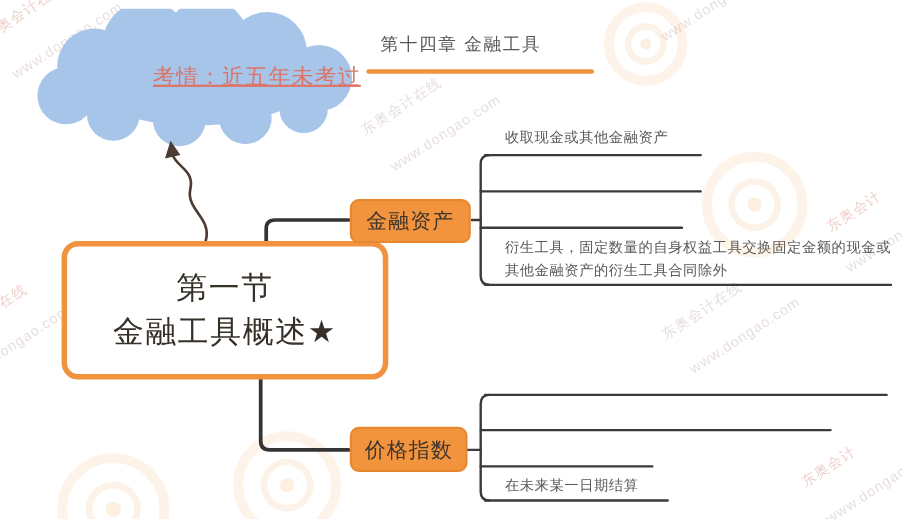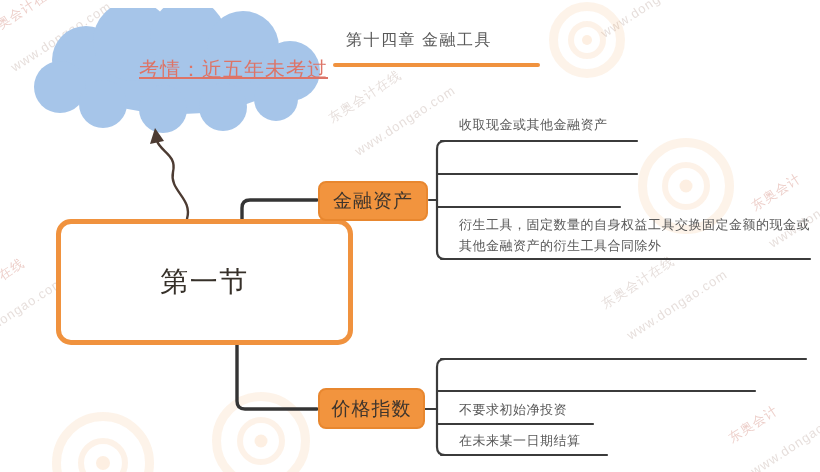--- a/index.html
+++ b/index.html
@@ -143,24 +143,24 @@
       <path d="M 445 359 Q 437 359 437 367 L 437 447 Q 437 455 445 455"></path>
       <path d="M 441 359 L 806 359"></path>
       <path d="M 437 391 L 755 391"></path>
       <path d="M 437 424 L 593 424"></path>
       <path d="M 441 455 L 607 455"></path>
     </g>
   </svg>
 
   <div class="root-node">
     <span>第一节</span>
+    <span>金融工具概述★</span>
   </div>
 
   <div class="branch-box" style="left:318px;top:181px;width:110px;height:40px">金融资产</div>
   <div class="branch-box" style="left:318px;top:388px;width:107px;height:41px">价格指数</div>
 
   <div class="leaf" style="left:459px;top:115px">收取现金或其他金融资产</div>
   <div class="leaf wrap" style="left:459px;top:214px">衍生工具，固定数量的自身权益工具交换固定金额的现金或其他金融资产的衍生工具合同除外</div>
 
-  <div class="leaf" style="left:459px;top:400px">不要求初始净投资</div>
   <div class="leaf" style="left:459px;top:431px">在未来某一日期结算</div>
 
 </div>
 
 </body></html>

